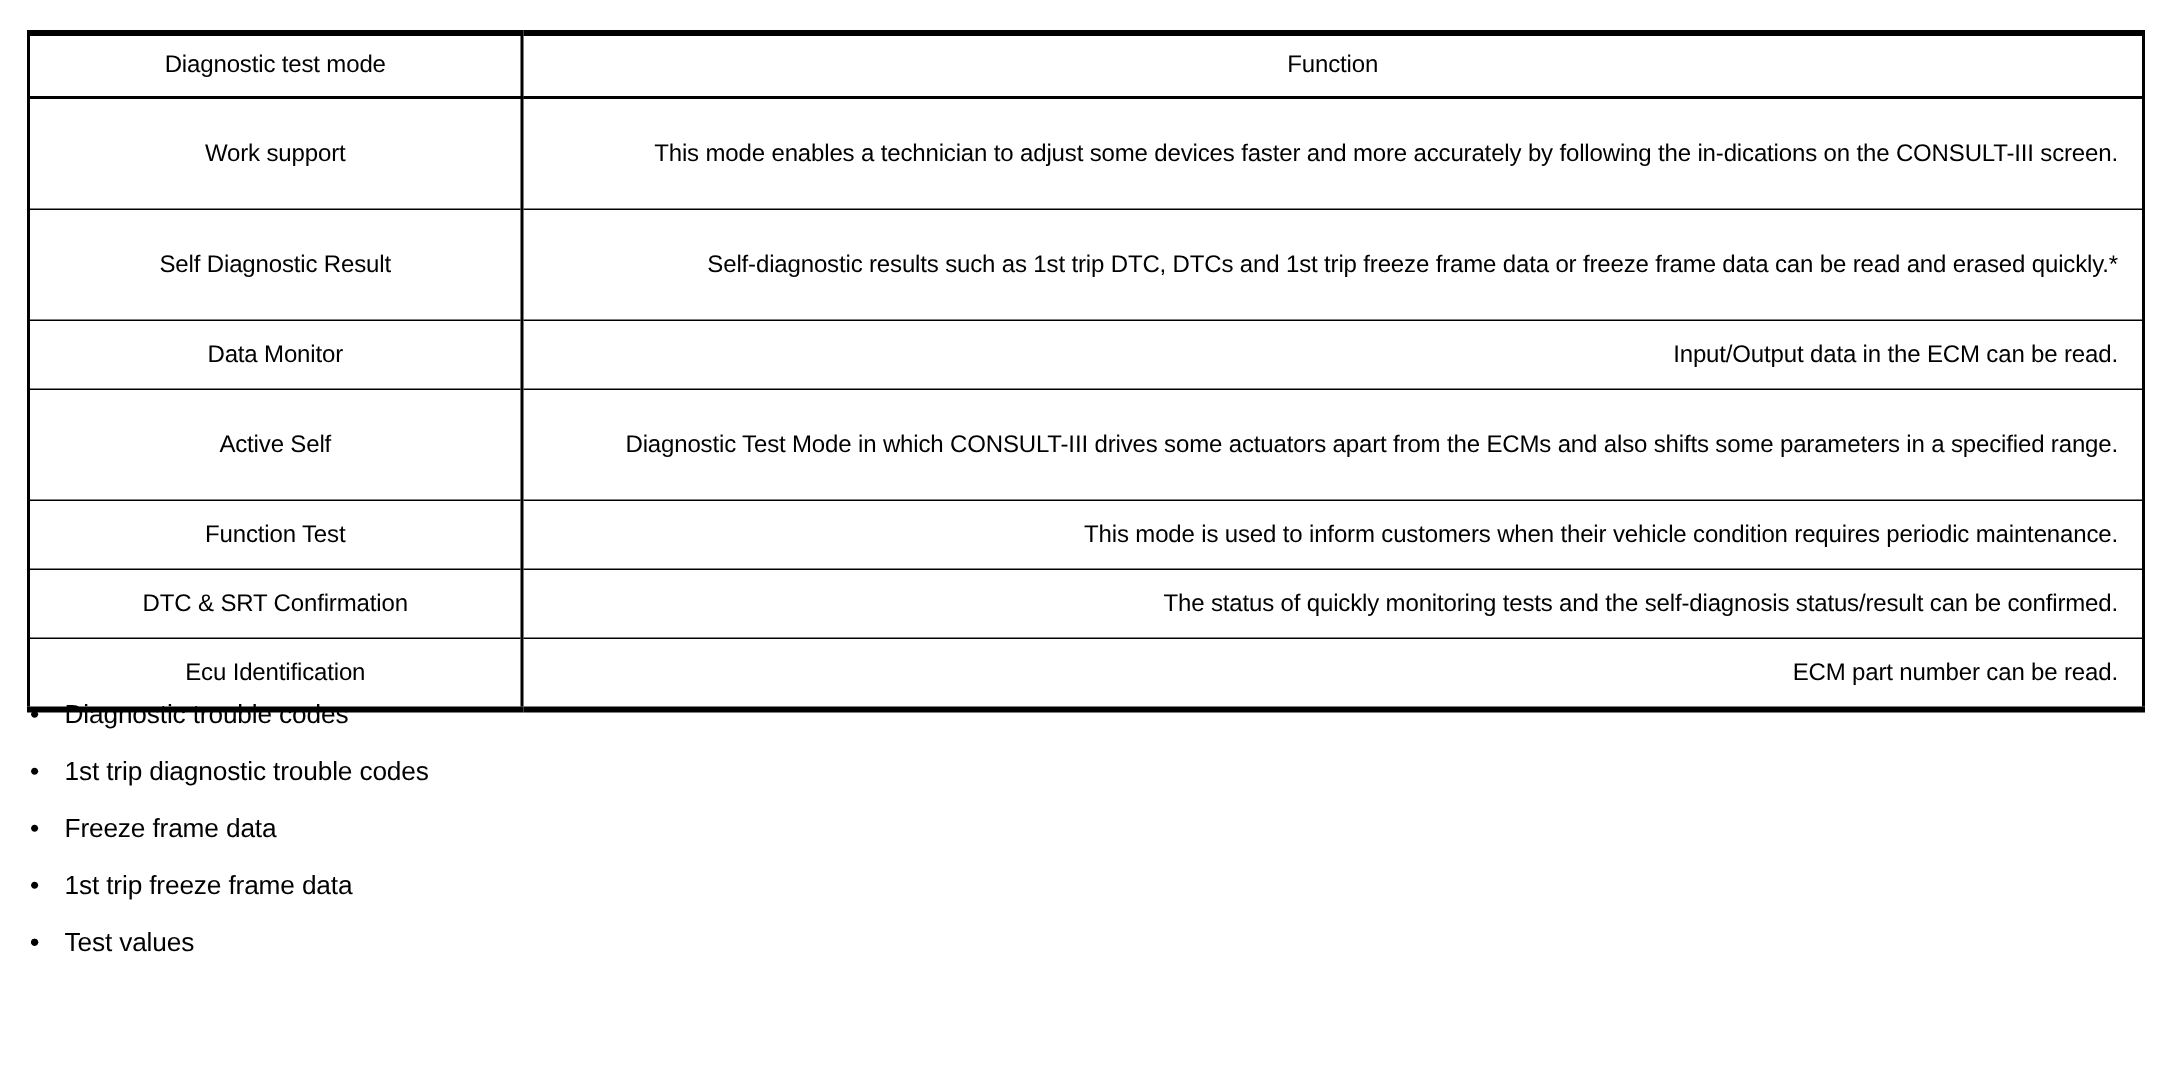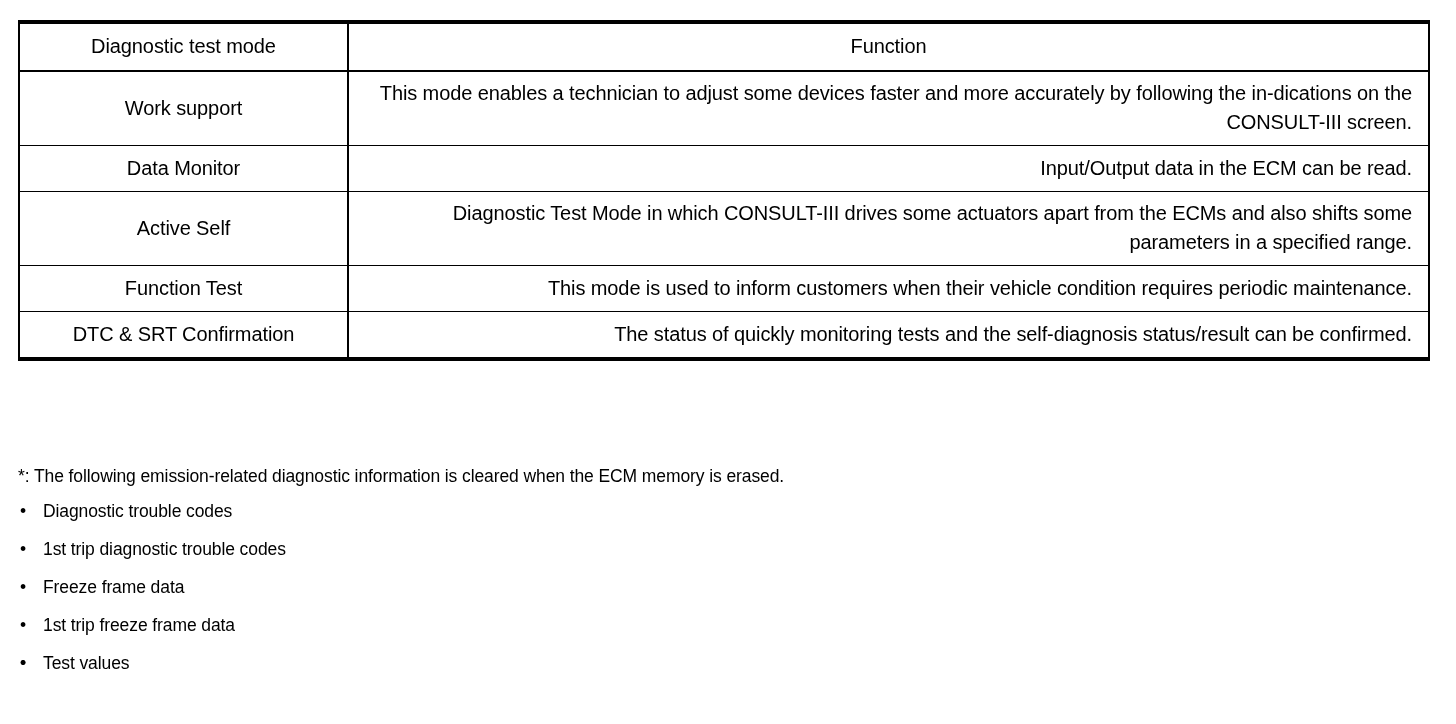--- a/index.html
+++ b/index.html
@@ -37,21 +37,21 @@
   .diag-table col.c-func { width: 1081px; }
 
   .diag-table th,
   .diag-table td {
     border-left: 2px solid #000;
     border-right: 2px solid #000;
     border-top: 1.5px solid #000;
     border-bottom: 1.5px solid #000;
     vertical-align: middle;
     font-weight: normal;
-    font-size: 20px;
+    font-size: 16px;
     line-height: 1.45;
     padding: 7px 16px 8px 16px;
     letter-spacing: -0.1px;
   }
 
   
   .diag-table thead tr th {
     border-top: 4px solid #000;
     border-bottom: 2.5px solid #000;
     text-align: center;
@@ -124,41 +124,48 @@
       <tr>
         <th class="cell-mode">Diagnostic test mode</th>
         <th class="cell-func">Function</th>
       </tr>
     </thead>
     <tbody id="table-body">
         <tr class="row-tall">
           <td class="cell-mode">Work support</td>
           <td class="cell-func">This mode enables a technician to adjust some devices faster and more accurately by following the in-dications on the CONSULT-III screen.</td>
         </tr>
+        <tr class="row-tall">
+          <td class="cell-mode">Self Diagnostic Result</td>
+          <td class="cell-func">Self-diagnostic results such as 1st trip DTC, DTCs and 1st trip freeze frame data or freeze frame data can be read and erased quickly.*</td>
+        </tr>
         <tr class="row-short">
           <td class="cell-mode">Data Monitor</td>
           <td class="cell-func">Input/Output data in the ECM can be read.</td>
         </tr>
         <tr class="row-tall">
           <td class="cell-mode">Active Self</td>
           <td class="cell-func">Diagnostic Test Mode in which CONSULT-III drives some actuators apart from the ECMs and also shifts some parameters in a specified range.</td>
         </tr>
         <tr class="row-short">
           <td class="cell-mode">Function Test</td>
           <td class="cell-func">This mode is used to inform customers when their vehicle condition requires periodic maintenance.</td>
         </tr>
         <tr class="row-short">
           <td class="cell-mode">DTC &amp; SRT Confirmation</td>
           <td class="cell-func">The status of quickly monitoring tests and the self-diagnosis status/result can be confirmed.</td>
         </tr>
+        <tr class="row-short">
+          <td class="cell-mode">Ecu Identification</td>
+          <td class="cell-func">ECM part number can be read.</td>
+        </tr>
       </tbody>
   </table>
 
   <div class="notes">
-    <p class="footnote">*: The following emission-related diagnostic information is cleared when the ECM memory is erased.</p>
     <ul class="bullet-list" id="bullet-list">
         <li class="bullet-item"><span class="dot">•</span><span>Diagnostic trouble codes</span></li>
         <li class="bullet-item"><span class="dot">•</span><span>1st trip diagnostic trouble codes</span></li>
         <li class="bullet-item"><span class="dot">•</span><span>Freeze frame data</span></li>
         <li class="bullet-item"><span class="dot">•</span><span>1st trip freeze frame data</span></li>
         <li class="bullet-item"><span class="dot">•</span></li>
         <li class="bullet-item"><span class="dot">•</span><span>Test values</span></li>
       </ul>
   </div>
 

